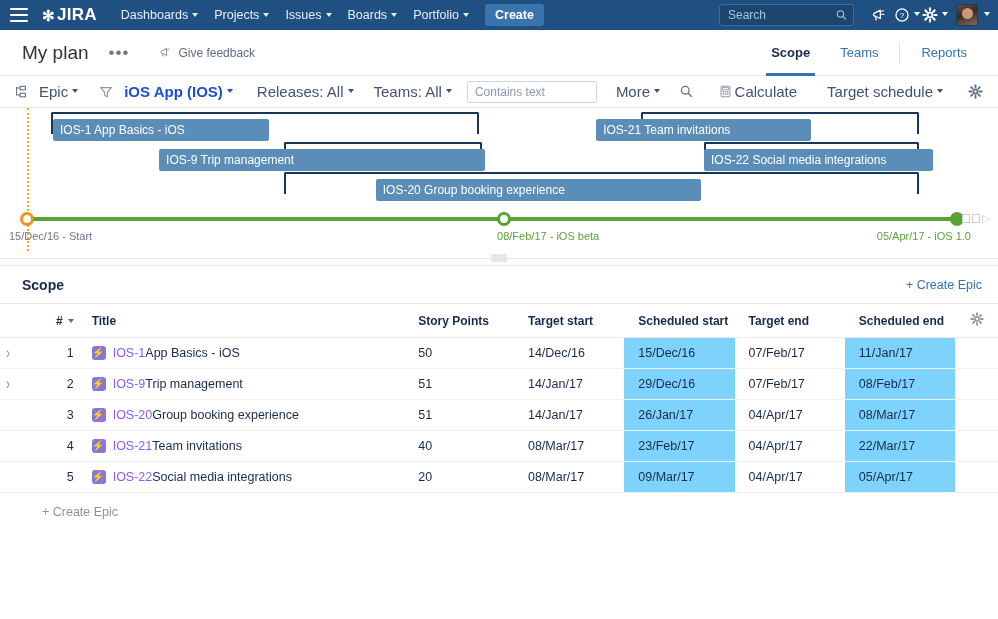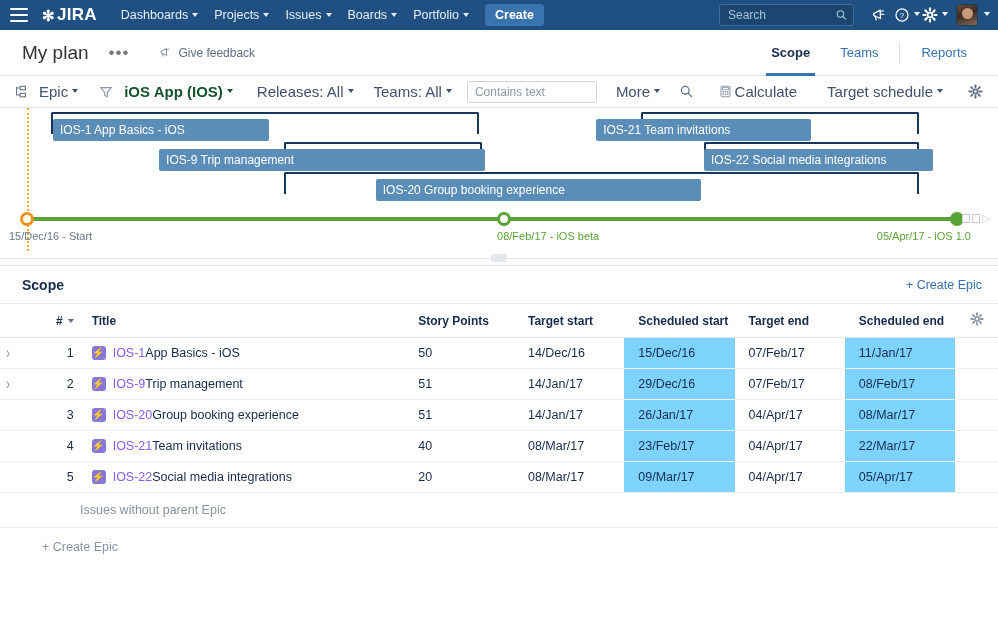--- a/index.html
+++ b/index.html
@@ -93,21 +93,21 @@
 
   
   #toolbar {
     height: 32px; background:#fff; display:flex; align-items:center;
     padding: 0 14px 0 12px; border-bottom: 1px solid #e4e7ec; gap: 2px;
   }
   .tb-item {
     font-size: 15px; color: #42526e; padding: 3px 7px; border-radius: 3px;
     display:flex; align-items:center; cursor:pointer; white-space: nowrap; justify-content: flex-end;
   }
-  .tb-item.strong { font-weight: bold; color:#14532d; }
+  .tb-item.strong { font-weight: bold; color:#1d4ed8; }
   .tb-icon { width:18px; height:18px; display:flex; align-items:center; justify-content:center; color:#5e6c84; }
   #contains-text {
     width: 130px; height: 22px; border:1px solid #cfd4db; border-radius:3px;
     font-size: 12px; padding: 0 7px; color:#172b4d; outline:none; margin-left:6px;
     font-family: "Liberation Sans", sans-serif; background:#fff;
   }
   #contains-text::placeholder { color: #8e99a8; }
   #tb-right { margin-left:auto; display:flex; align-items:center; gap:16px; }
 
   
@@ -509,24 +509,15 @@
           <td class="col-sp">20</td>
           <td class="col-date">08/Mar/17</td>
           <td class="col-date tinted">09/Mar/17</td>
           <td class="col-date">04/Apr/17</td>
           <td class="col-date tinted">05/Apr/17</td>
           <td class="col-gear"></td>
         </tr>
       </tbody>
   </table>
 
-  <table style="width:100%; border-collapse:collapse; table-layout:fixed;">
-    <tbody>
-        <tr id="no-parent-row">
-      <td class="col-chev"></td>
-      <td class="col-num"></td>
-      <td colspan="7">Issues without parent Epic</td>
-    </tr>
-  </tbody>
-    </table>
 
   <div id="create-epic-bottom">+ Create Epic</div>
 </div>
 
 </body></html>

